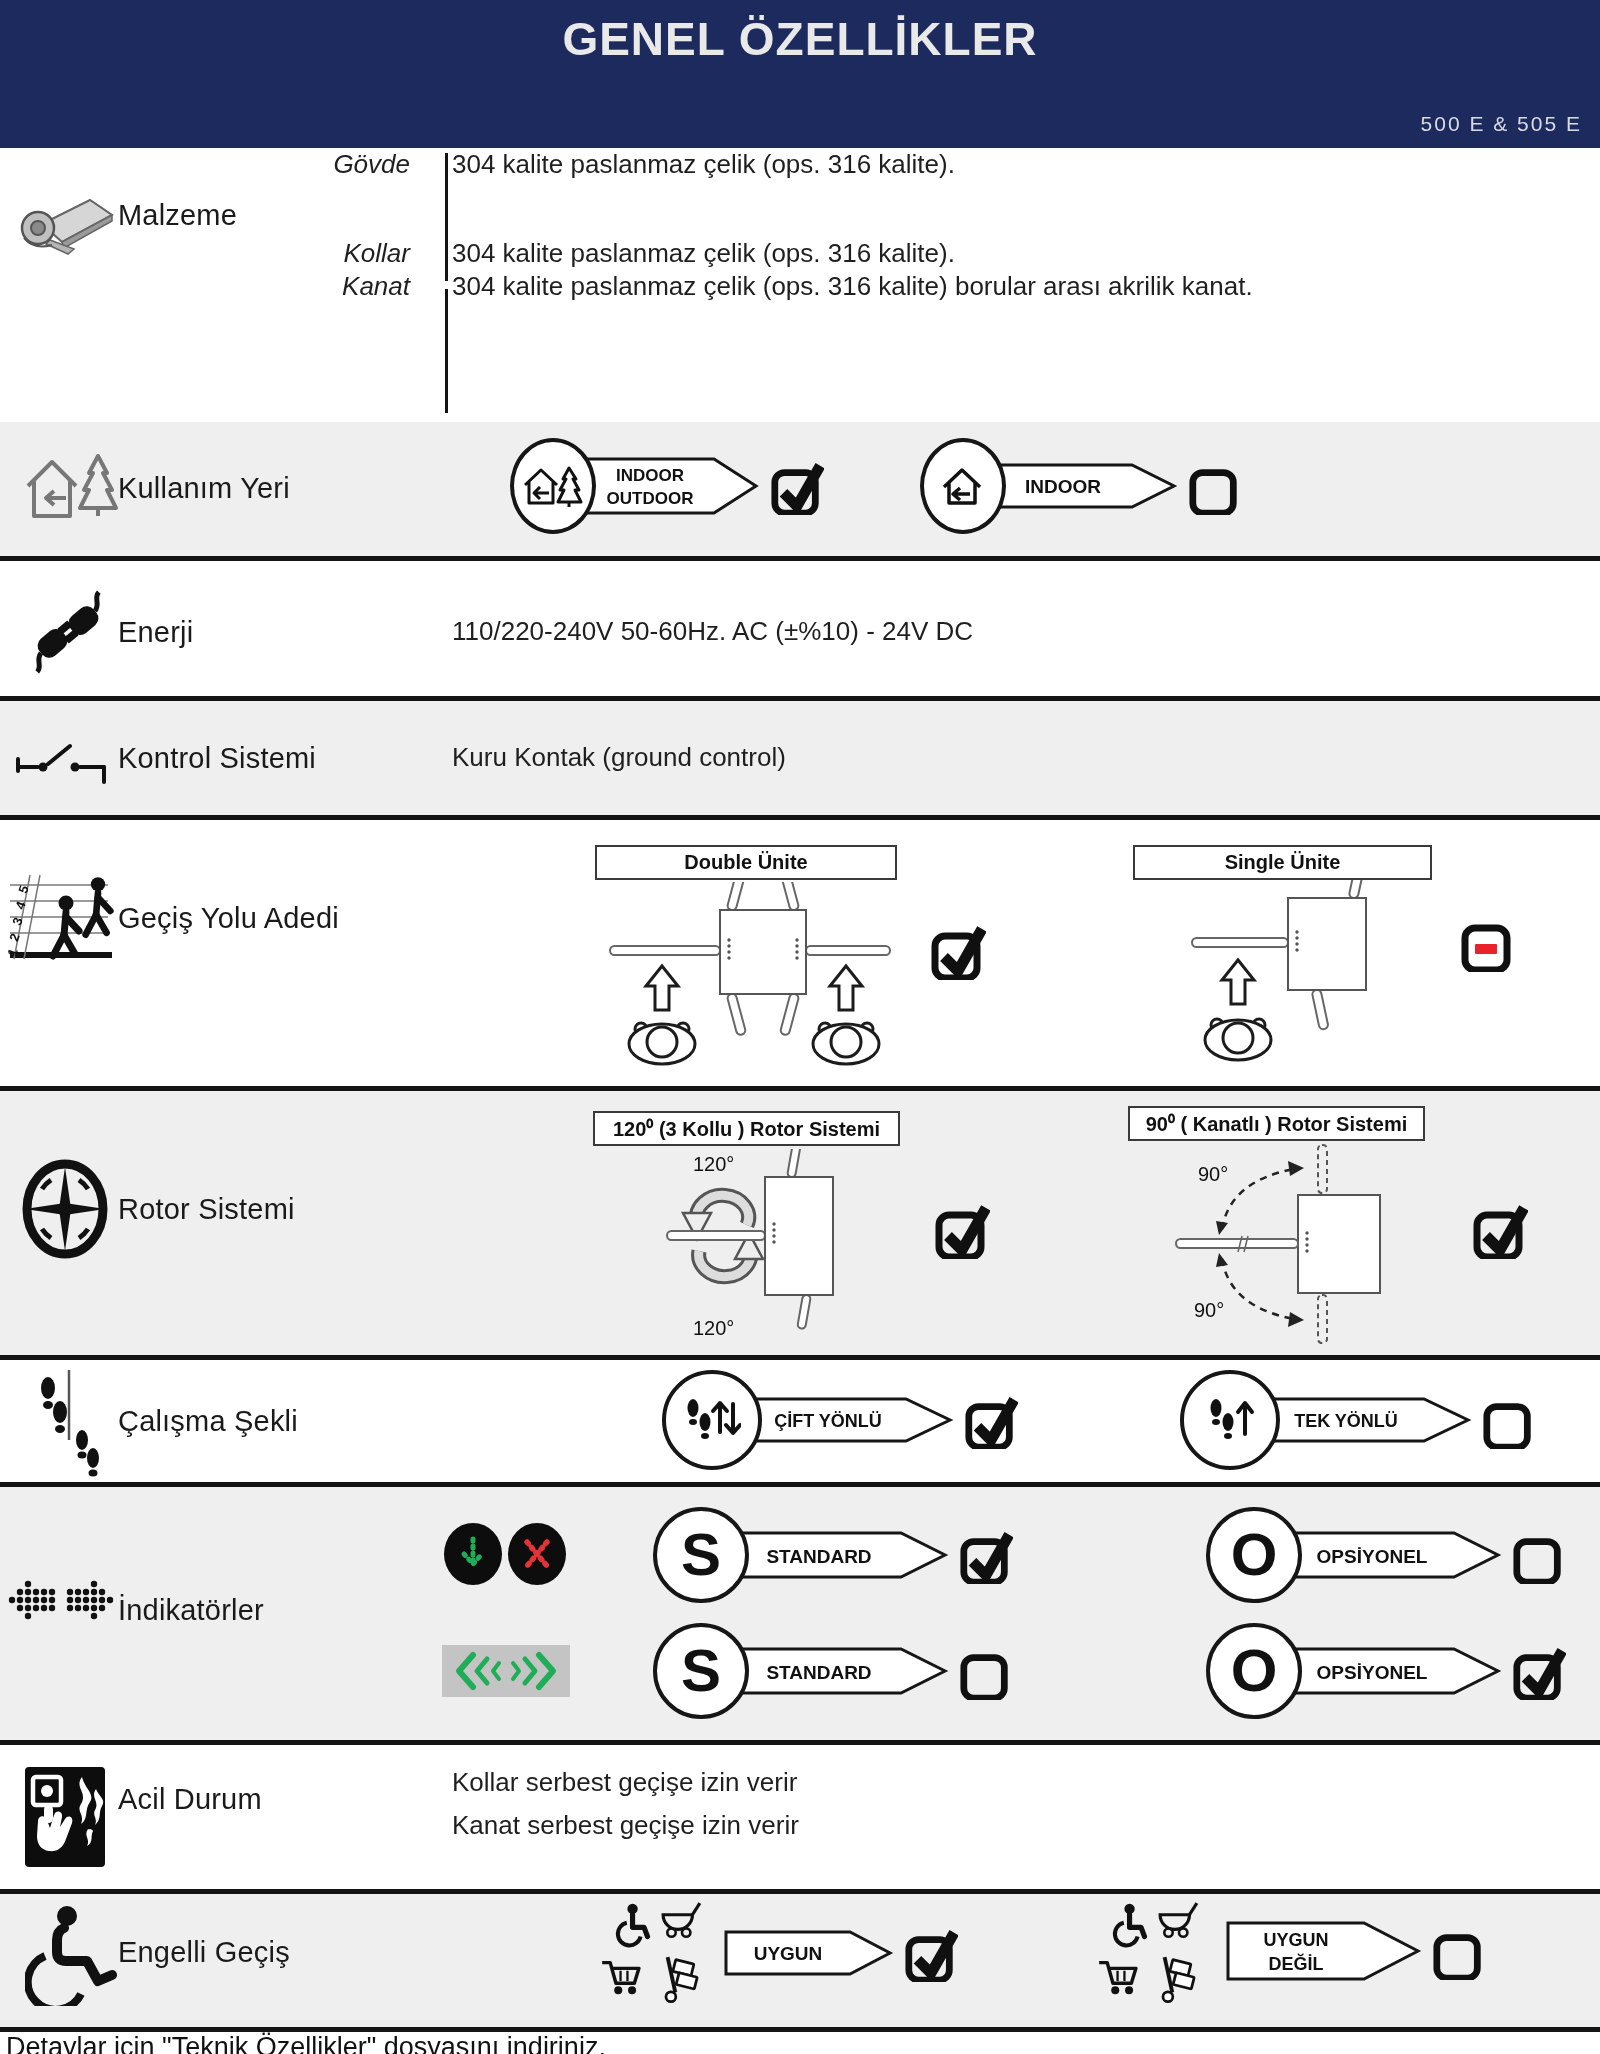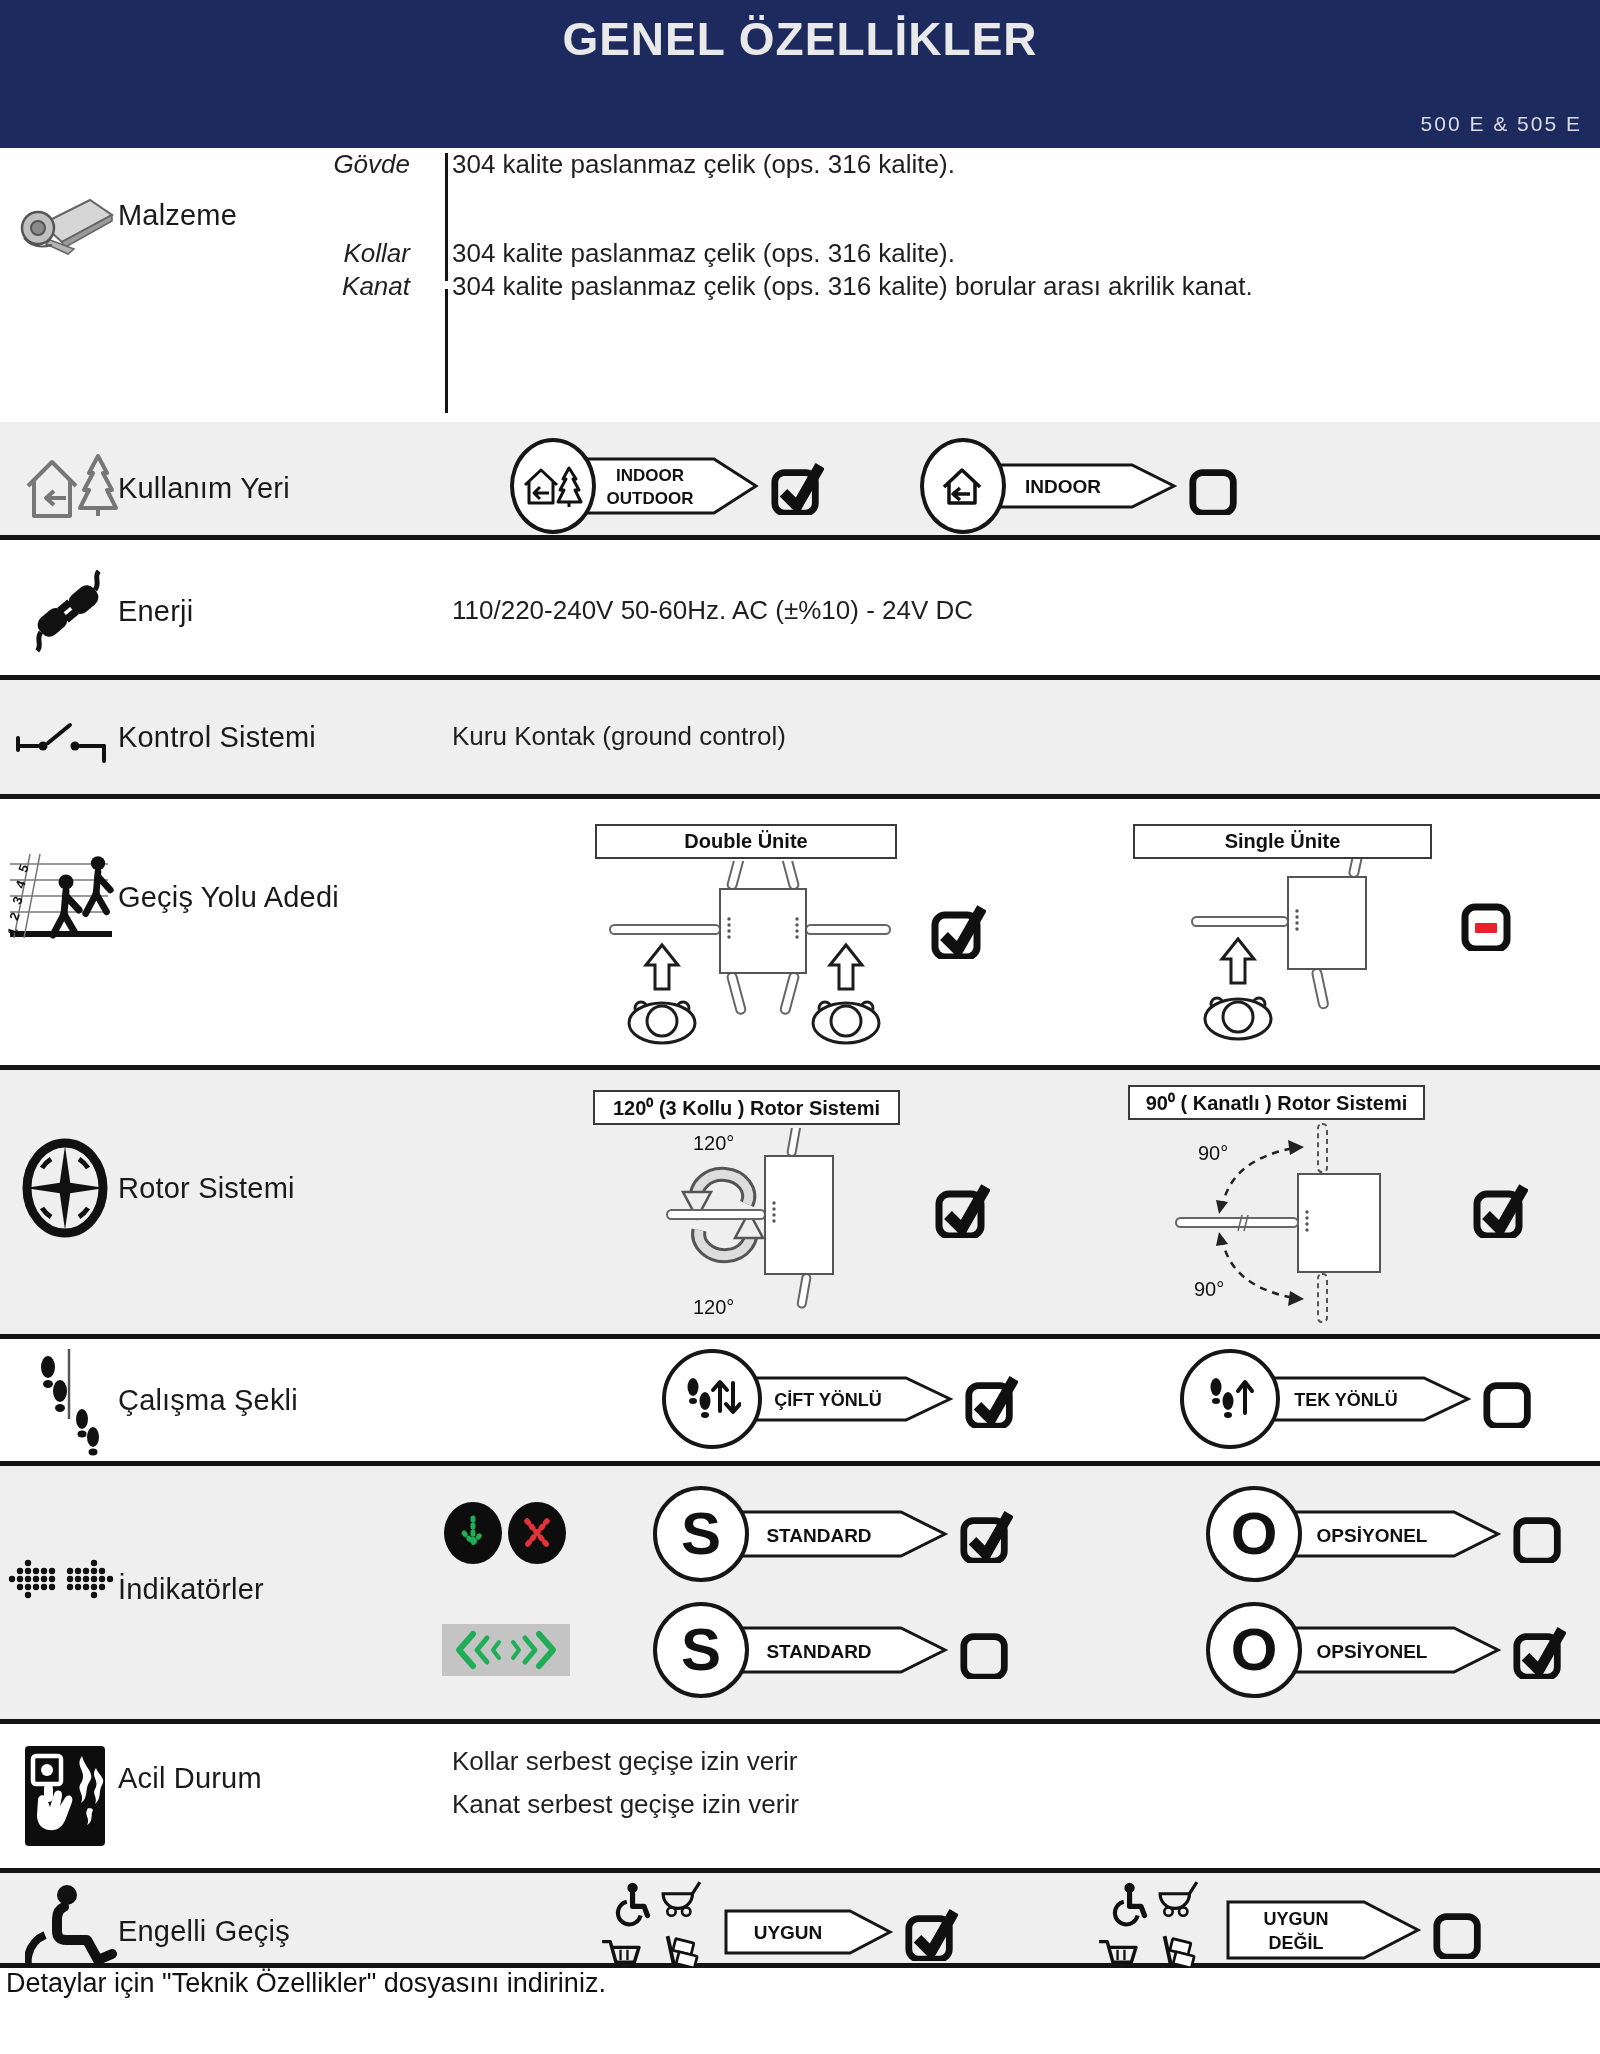--- a/index.html
+++ b/index.html
@@ -119,21 +119,21 @@
     <div class="kkey" style="top:121px">Kanat</div>
 
     <div class="vline" style="top:5px;height:128px"></div>
     <div class="vline" style="top:141px;height:124px"></div>
 
     <div class="rvalue" style="left:452px;top:-1px">304 kalite paslanmaz çelik (ops. 316 kalite).</div>
     <div class="rvalue" style="left:452px;top:88px">304 kalite paslanmaz çelik (ops. 316 kalite).</div>
     <div class="rvalue" style="left:452px;top:121px">304 kalite paslanmaz çelik (ops. 316 kalite) borular arası akrilik kanat.</div>
   </div>
 
-  <div class="row bg-alt" style="height:118px">
+  <div class="row bg-alt" style="height:139px">
     <svg style="position:absolute;left:22px;top:22px" width="100" height="88" viewBox="0 0 100 88">
       <g stroke="#777" stroke-width="4" fill="none" stroke-linejoin="round">
         <path d="M6,42 L30,18 L54,42 M12,37 V72 H48 V37"></path>
         <path d="M44,54 H26 M32,47 l-8,7 8,7"></path>
         <path d="M76,12 L67,29 H71 L62,46 H67 L58,64 H94 L85,46 H90 L81,29 H85 Z"></path>
         <path d="M76,64 V72"></path>
       </g>
     </svg>
     <div class="rlabel" style="top:48px">Kullanım Yeri</div>
 
@@ -586,21 +586,21 @@
       <path d="M13,54 c0,-5 7,-7 9,-1 l3,8 4,-13 c2,-6 9,-4 8,2 l-2,10 5,-8 c3,-5 9,-2 7,4 l-6,16 c-3,9 -9,13 -17,12 c-8,-1 -12,-7 -12,-15 z" fill="#fff"></path>
       <path d="M57,10 c-8,11 6,15 -1,27 c-5,8 4,10 0,20 c8,-6 3,-14 9,-22 c5,-8 -5,-13 -8,-25 z" fill="#fff"></path>
       <path d="M71,22 c-6,9 4,12 -1,21 c-3,6 3,8 0,15 c7,-6 3,-12 7,-19 c4,-7 -3,-9 -6,-17 z" fill="#fff"></path>
       <path d="M63,62 c-5,7 3,10 -1,17 c7,-4 3,-10 6,-15 c-2,-3 -4,-1 -5,-2 z" fill="#fff"></path>
     </svg>
     <div class="rlabel" style="top:36px">Acil Durum</div>
     <div class="rvalue" style="left:452px;top:20px">Kollar serbest geçişe izin verir</div>
     <div class="rvalue" style="left:452px;top:63px">Kanat serbest geçişe izin verir</div>
   </div>
 
-  <div class="row bg-alt" style="height:95px">
+  <div class="row bg-alt" style="height:138px">
     <svg style="position:absolute;left:25px;top:8px" width="92" height="104" viewBox="0 0 92 104">
       <circle cx="42" cy="14" r="10" fill="#111"></circle>
       <path d="M39,26 q-7,3 -7,12 v12 q0,9 9,9 h21 l11,20 14,-6" stroke="#111" stroke-width="10" fill="none" stroke-linecap="round" stroke-linejoin="round"></path>
       <path d="M56,92 a28,28 0 1 1 -36,-38" stroke="#111" stroke-width="8" fill="none"></path>
     </svg>
     <div class="rlabel" style="top:40px">Engelli Geçiş</div>
 
     <svg style="position:absolute;left:593px;top:6px" width="118" height="108" viewBox="0 0 118 108">
       <use href="#pictos-cluster"></use>
     </svg>

